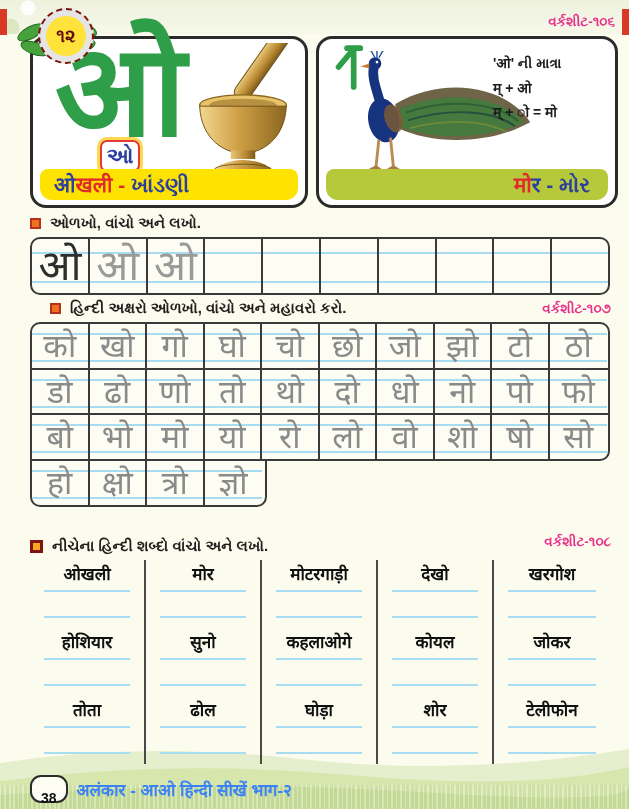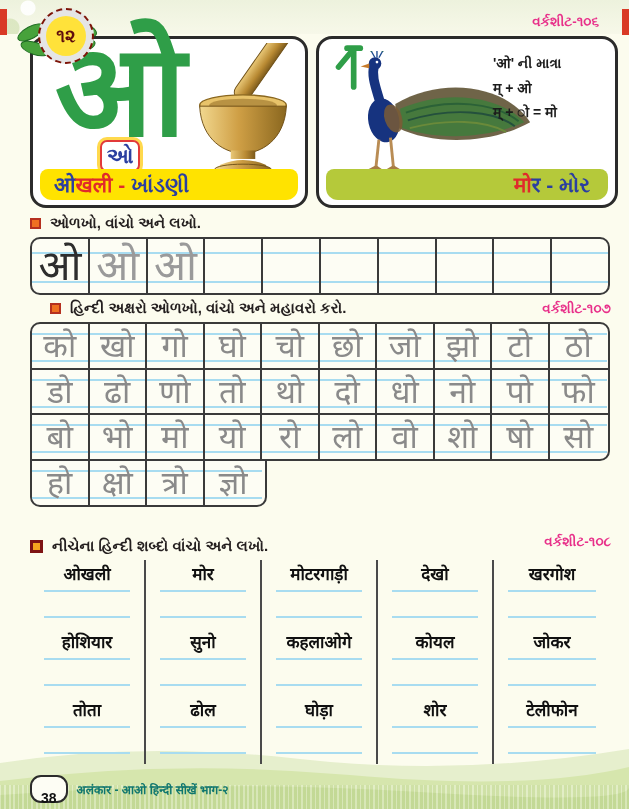--- a/index.html
+++ b/index.html
@@ -35,21 +35,21 @@
     background:#e5e5e5; border:2.5px dashed #7d1408;
     display:flex; align-items:center; justify-content:center;
   }
   .badge-core {
     width:40px; height:40px; border-radius:50%; background:#ffe23a;
     display:flex; align-items:center; justify-content:center;
     font-weight:bold; font-size:18px; color:#5f0d0d;
   }
 
   .ws-label { font-weight:bold; font-size:13.5px; color:var(--worksheet-pink,#e8308a); }
-  .ws-top { position:absolute; right:30px; top:14px; }
+  .ws-top { position:absolute; right:14px; top:14px; }
 
   
   .card { position:absolute; top:36px; height:172px; background:#fff;
           border:3px solid #2b2b2b; border-radius:16px; }
   .card-left  { left:30px;  width:278px; }
   .card-right { left:316px; width:302px; }
 
   .big-letter { position:absolute; left:22px; top:-22px; font-size:128px; line-height:1.15;
                 font-weight:bold; color:var(--accent-green,#2f9e48); }
   .mortar { position:absolute; right:4px; top:4px; }
@@ -112,21 +112,21 @@
   .wcell.lastcol { border-right:none; }
   .word { font-size:17px; font-weight:bold; color:#101010; }
   .wline { width:76%; margin:0 auto; border-bottom:2.5px solid var(--guide-blue,#a8dcf0); }
   .wline.l1 { margin-top:5px; }
   .wline.l2 { margin-top:24px; }
 
   
   .footer { position:absolute; left:30px; top:775px; display:flex; align-items:center; gap:9px; z-index:3; }
   .page-pill { border:2px solid #2b2b2b; border-radius:11px; padding:12px 9px; height:21px; line-height:19px;
                font-weight:bold; font-size:14px; background:#fdfdf4; color:#111; }
-  .book-title { font-size:12px; font-weight:bold; color:#0f766e; }
+  .book-title { font-size:17px; font-weight:bold; color:#3b82f6; }
 
   
   .waves { position:absolute; left:0; bottom:0; width:629px; height:72px; z-index:0; }
   .grass { position:absolute; left:0; bottom:0; width:629px; height:24px; z-index:0; opacity:.6;
            background:repeating-linear-gradient(90deg, rgba(255,255,255,.5) 0 1.5px, rgba(180,205,140,.35) 1.5px 4.5px); }
 </style>
 </head>
 <body>
 
 <div class="page">

